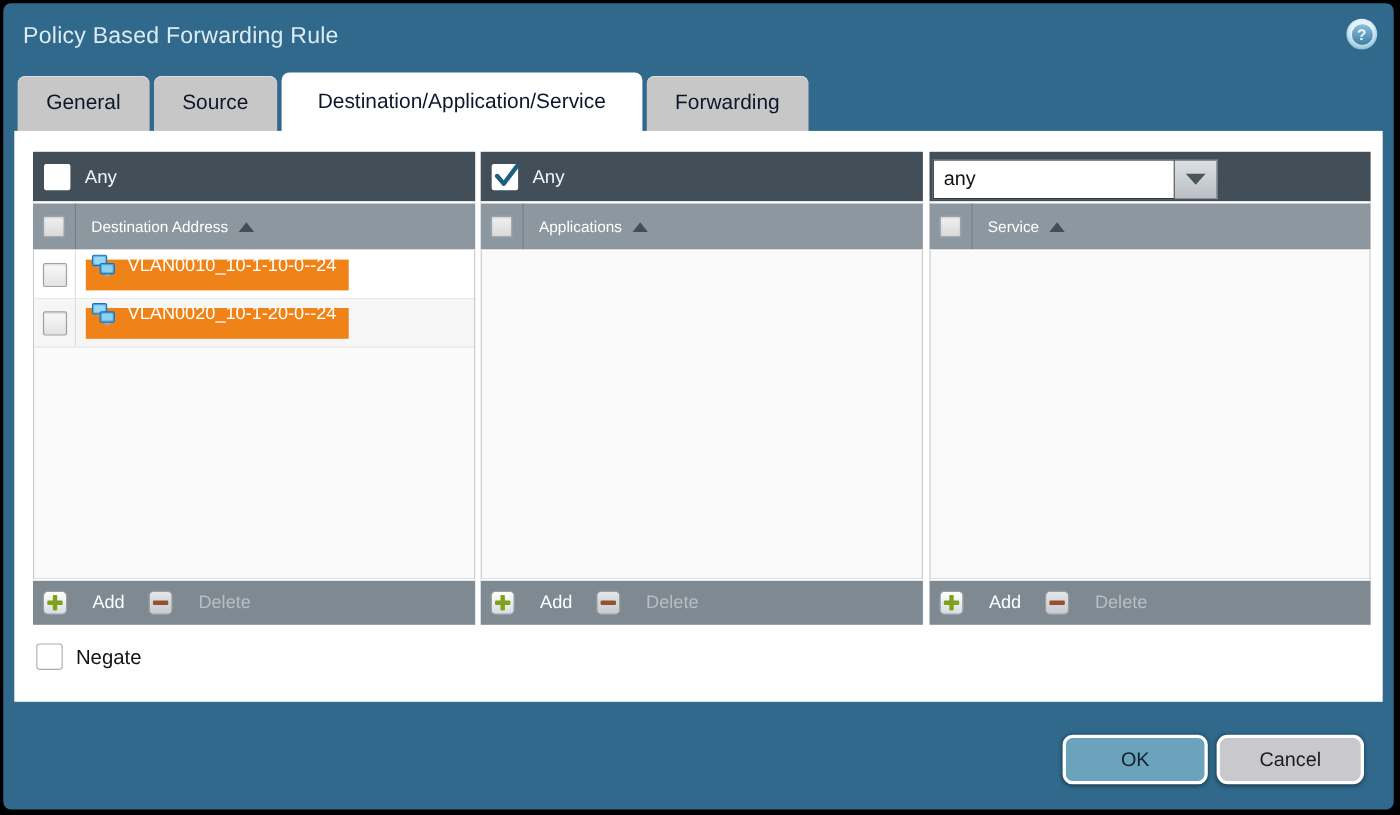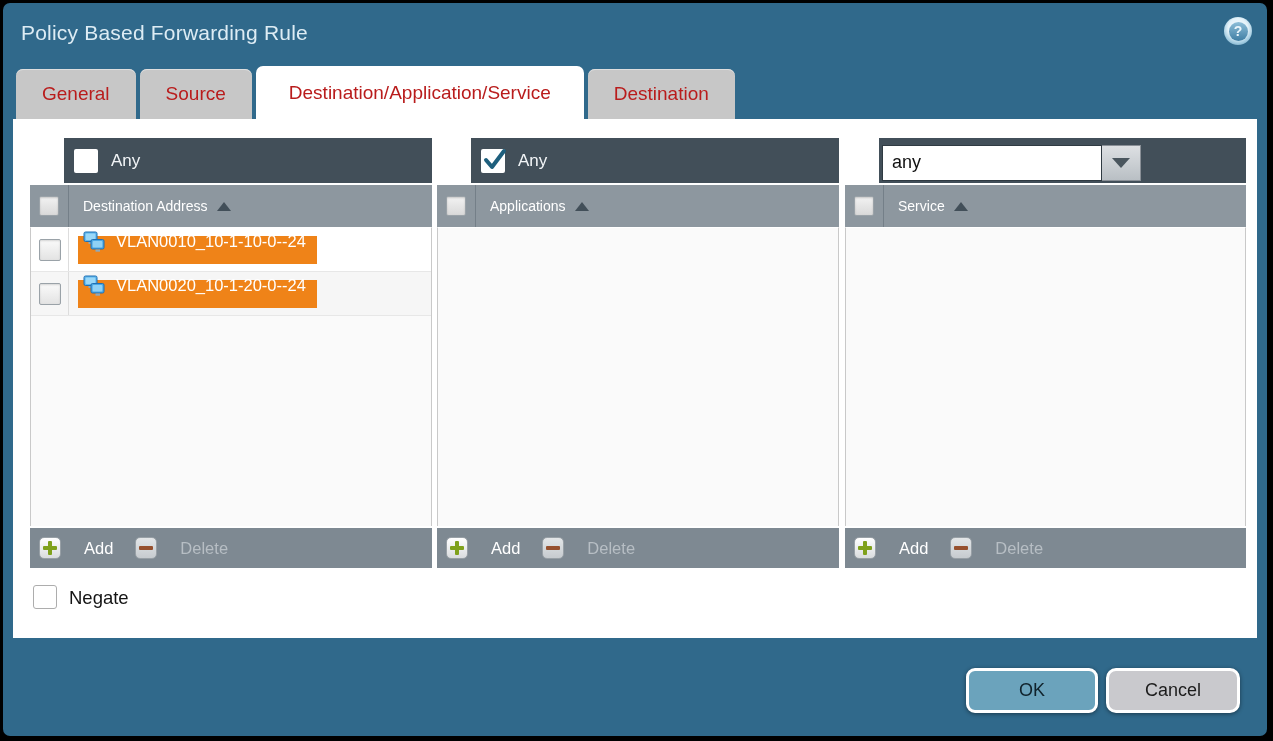--- a/index.html
+++ b/index.html
@@ -12,32 +12,32 @@
   .title { position:absolute; left:18px; top:18px; font-size:21px; font-weight:400; color:#ddecf4; letter-spacing:.2px; }
   .help-icon { position:absolute; right:15px; top:14px; width:28px; height:28px; border-radius:50%;
     background:radial-gradient(circle at 50% 40%, #f5fbfe 0%, #e4f2f9 45%, #9cc8de 70%, rgba(255,255,255,.12) 100%);
     display:flex; align-items:center; justify-content:center; cursor:pointer; }
   .help-icon .inner { width:19px; height:19px; border-radius:50%; background:linear-gradient(#8dbed8, #3f7ea4);
     color:#eaf6fc; font-size:14px; font-weight:bold; display:flex; align-items:center; justify-content:center; }
 
   
   .tabs { position:absolute; left:13px; top:63px; height:53px; display:flex; align-items:flex-end; gap:4px; }
   .tab { height:50px; background:#c7c7c7; border-radius:7px 7px 0 0; display:flex; align-items:center; justify-content:center;
-    padding:0 26px; font-size:19px; color:#b91c1c; cursor:pointer; box-shadow:inset 0 1px 0 #dedede; }
+    padding:0 26px; font-size:19px; color:#0f172a; cursor:pointer; box-shadow:inset 0 1px 0 #dedede; }
   .tab.active { height:53px; background:#ffffff; box-shadow:none; padding:0 33px; }
 
   
   .content { position:absolute; left:10px; top:116px; width:1244px; height:519px; background:#ffffff; }
 
   .panel { position:absolute; top:19px; height:430px; display:flex; flex-direction:column; }
   .panel.p1 { left:17px;  width:402px; }
   .panel.p2 { left:424px; width:402px; }
   .panel.p3 { left:832px; width:401px; }
 
-  .panel-top { height:45px; background:#424f59; display:flex; align-items:center; padding-left:10px; gap:13px; flex:0 0 auto;margin-left:34px; }
+  .panel-top { height:45px; background:#424f59; display:flex; align-items:center; padding-left:10px; gap:13px; flex:0 0 auto; }
   .panel-top .any-label { color:#f2f5f7; font-size:17px; }
 
   .cb { display:inline-block; background:#fff; border-radius:2px; cursor:pointer; position:relative; }
   .cb-24 { width:24px; height:24px; }
   .cb-20 { width:20px; height:20px; background:linear-gradient(#f2f2f2,#d9d9d9); border:1px solid #9aa2a8; box-shadow:inset 0 1px 2px rgba(0,0,0,.18); }
   .cb-22 { width:22px; height:22px; background:linear-gradient(#fafafa,#e3e3e3); border:1px solid #9aa2a8; box-shadow:inset 0 1px 2px rgba(0,0,0,.15); }
   .cb svg { position:absolute; left:1px; top:-2px; }
 
   .panel-sub { height:44px; background:#8d979f; border-top:2px solid #fff; display:flex; align-items:center; flex:0 0 auto; }
   .panel-sub .cb-cell { width:39px; display:flex; justify-content:center; align-items:center; align-self:stretch; border-right:1px solid #747f88; }
@@ -92,21 +92,21 @@
 
     <div class="title">Policy Based Forwarding Rule</div>
     <div class="help-icon">
       <div class="inner">?</div>
     </div>
 
     <div class="tabs">
       <div class="tab">General</div>
       <div class="tab">Source</div>
       <div class="tab active">Destination/Application/Service</div>
-      <div class="tab">Destination</div>
+      <div class="tab">Forwarding</div>
     </div>
 
     <div class="content">
 
       <div class="panel p1">
         <div class="panel-top">
           <span class="cb cb-24"></span>
           <span class="any-label">Any</span>
         </div>
         <div class="panel-sub">

